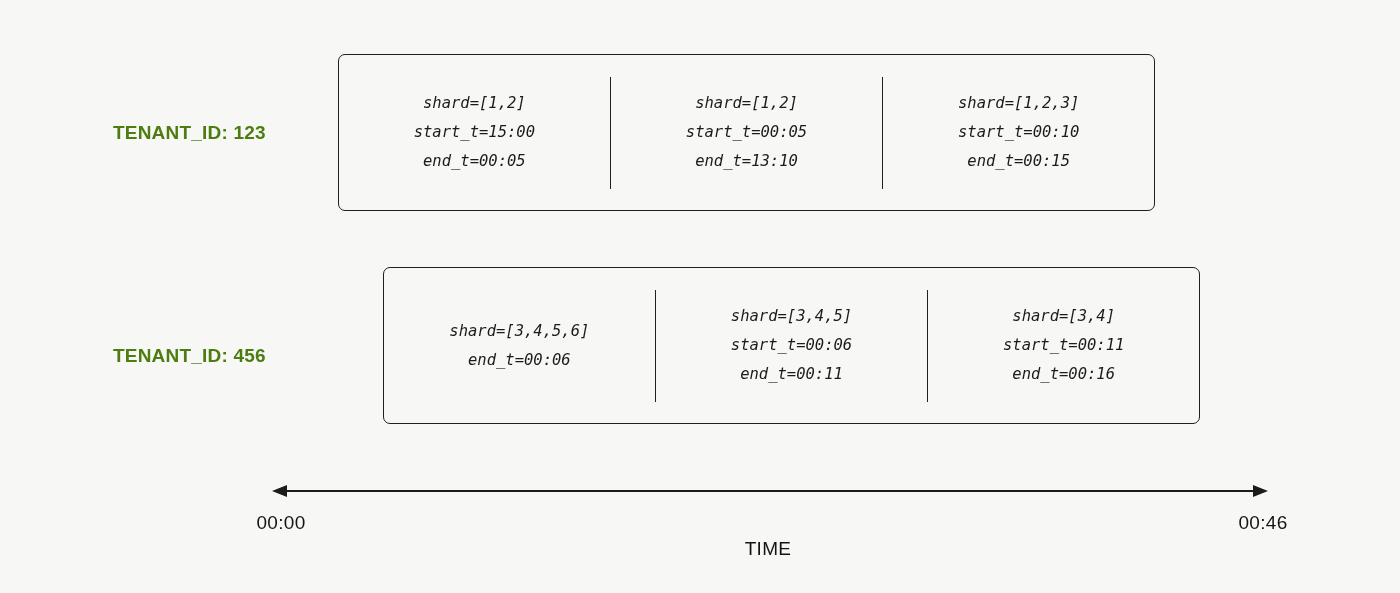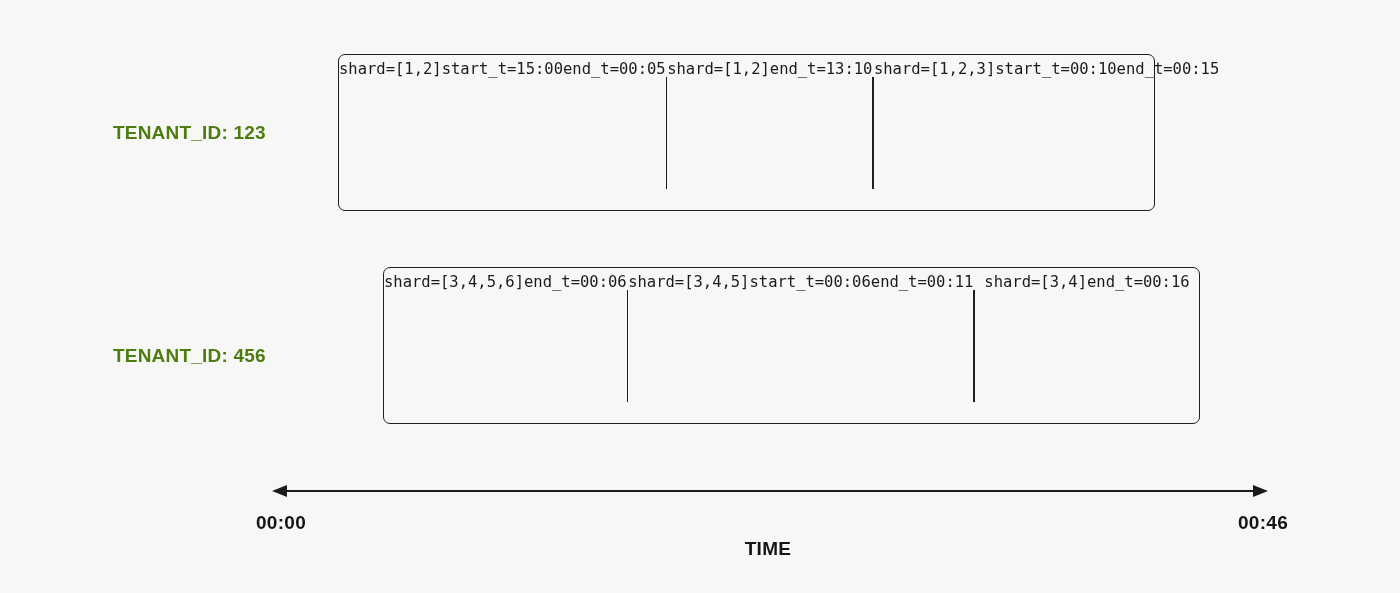--- a/index.html
+++ b/index.html
@@ -36,23 +36,24 @@
     border: 1.5px solid #1f1f1f;
     border-radius: 7px;
     background: #f7f7f6;
     display: flex;
     align-items: stretch;
     box-sizing: border-box;
   }
   .segment {
     flex: 1 1 0;
     display: flex;
-    flex-direction: row;
+    flex-direction: column;
     justify-content: center;
     text-align: center;
+    font-style: italic;
   }
   .seg-line {
     font-family: "DejaVu Sans Mono", monospace;
     font-size: 15.5px;
     line-height: 29px;
     color: #1b1b1b;
     white-space: pre;
   }
   .divider {
     width: 1.5px;
@@ -67,21 +68,21 @@
   .row-456 .tenant-box  { top: 267px; left: 383px; }
   .time-axis-svg {
     position: absolute;
     left: 270px;
     top: 479px;
   }
   .axis-label {
     position: absolute;
     top: 512px;
     font-size: 19px;
-    font-weight: 700;
+    font-weight: 400;
     letter-spacing: 0.3px;
     color: #151515;
     text-align: center;
     white-space: nowrap;
   }
   .axis-start  { left: 246px; width: 70px; }
   .axis-center { left: 718px; width: 100px; margin-top: 26px; }
   .axis-end    { left: 1228px; width: 70px; }
 </style>
 </head>
@@ -93,20 +94,21 @@
     <div class="tenant-label">TENANT_ID: 123</div>
     <div class="tenant-box">
       <div class="segment">
         <div class="seg-line">shard=[1,2]</div>
         <div class="seg-line">start_t=15:00</div>
         <div class="seg-line">end_t=00:05</div>
       </div>
       <div class="divider"></div>
       <div class="segment">
         <div class="seg-line">shard=[1,2]</div>
+        <div class="seg-line">start_t=00:05</div>
         <div class="seg-line">end_t=13:10</div>
       </div>
       <div class="divider"></div>
       <div class="segment">
         <div class="seg-line">shard=[1,2,3]</div>
         <div class="seg-line">start_t=00:10</div>
         <div class="seg-line">end_t=00:15</div>
       </div>
     </div>
   </div>
@@ -120,20 +122,21 @@
       </div>
       <div class="divider"></div>
       <div class="segment">
         <div class="seg-line">shard=[3,4,5]</div>
         <div class="seg-line">start_t=00:06</div>
         <div class="seg-line">end_t=00:11</div>
       </div>
       <div class="divider"></div>
       <div class="segment">
         <div class="seg-line">shard=[3,4]</div>
+        <div class="seg-line">start_t=00:11</div>
         <div class="seg-line">end_t=00:16</div>
       </div>
     </div>
   </div>
 
   <svg class="time-axis-svg" width="1000" height="24" viewBox="0 0 1000 24">
     <line x1="14" y1="12" x2="986" y2="12" stroke="#1b1b1b" stroke-width="2"></line>
     <polygon points="2,12 17,6 17,18" fill="#1b1b1b"></polygon>
     <polygon points="998,12 983,6 983,18" fill="#1b1b1b"></polygon>
   </svg>

